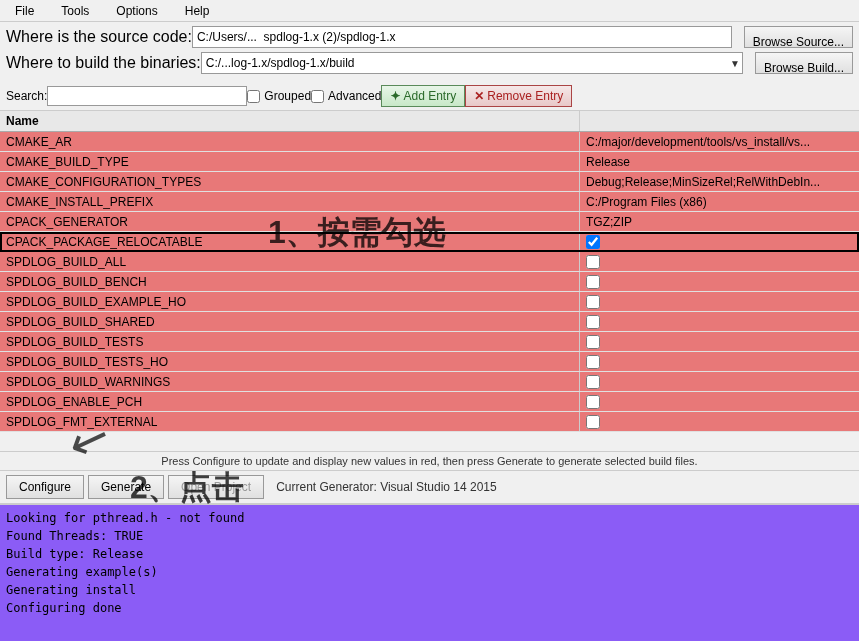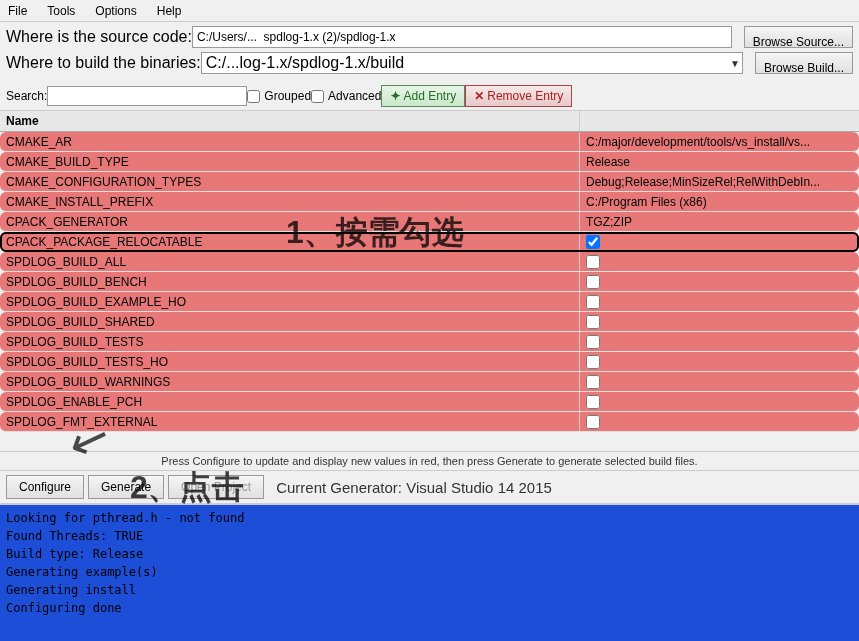--- a/index.html
+++ b/index.html
@@ -19,20 +19,21 @@
       display: flex;
       align-items: center;
       height: 22px;
       padding: 0 4px;
       gap: 12px;
     }
     .menubar-item {
       font-size: 12px;
       cursor: pointer;
       padding: 2px 4px;
+      margin-left: 7px;
     }
 
     
     .top-area {
       background: #f0f0f0;
       padding: 4px 6px;
     }
     .form-row {
       display: flex;
       align-items: center;
@@ -149,21 +150,21 @@
       flex: 1;
       padding: 3px 6px;
       font-weight: bold;
       font-size: 12px;
     }
     .table-row {
       display: flex;
       border-bottom: 1px solid #e0e0e0;
       min-height: 20px;
     }
-    .table-row.red-row { background: #e87878; border-radius: 6px; }
+    .table-row.red-row { background: #e87878; }
     .table-row.selected-border {
       outline: 2px solid #000;
       outline-offset: -2px;
     }
     .td-name {
       width: 580px;
       min-width: 580px;
       padding: 2px 6px;
       font-size: 12px;
       border-right: 1px solid #ccc;
@@ -221,28 +222,28 @@
       font-size: 12px;
       border: 1px solid #999;
       background: linear-gradient(to bottom, #f5f5f5, #e0e0e0);
       cursor: pointer;
     }
     .action-btn.disabled {
       color: #999;
       cursor: default;
     }
     .generator-label {
-      font-size: 15px;
+      font-size: 12px;
       margin-left: 8px;
       color: #333;
     }
 
     
     .log-area {
-      background: #1d4ed8;
+      background: #8b5cf6;
       border-top: 1px solid #ccc;
       flex: 1;
       overflow-y: auto;
       padding: 4px 6px;
       font-family: Consolas, monospace;
       font-size: 12px;
       position: relative;
     }
     .log-line { line-height: 18px; }
 
@@ -292,21 +293,21 @@
 
   <div class="top-area">
     <div class="form-row">
       <span class="form-label">Where is the source code:</span>
       <input class="form-input" type="text" value="C:/Users/...  spdlog-1.x (2)/spdlog-1.x" style="">
       <button class="browse-btn">Browse Source...</button>
     </div>
     <div class="form-row">
       <span class="form-label">Where to build the binaries:</span>
       <div class="form-input-combo">
-        <span style="font-size:16px;flex:1;overflow:hidden;white-space:nowrap;">C:/...log-1.x/spdlog-1.x/build</span>
+        <span style="font-size:12px;flex:1;overflow:hidden;white-space:nowrap;">C:/...log-1.x/spdlog-1.x/build</span>
         <span class="combo-arrow">▼</span>
       </div>
       <button class="browse-btn">Browse Build...</button>
     </div>
   </div>
 
   <div class="search-bar">
     <span class="search-label">Search:</span>
     <input class="search-input" type="text" style="">
     <div class="checkbox-group">
@@ -409,21 +410,21 @@
           </div>
           <div class="table-row red-row">
             <div class="td-name">SPDLOG_FMT_EXTERNAL</div>
             <div class="td-value">
               <input type="checkbox" class="td-checkbox" style="">
             </div>
           </div>
         </div>
     </div>
 
-    <div class="annotation" style="top: 100px; left: 286px; font-size:32px; color:rgba(0,0,0,0.75);">1、按需勾选</div>
+    <div class="annotation" style="top: 100px; left: 268px; font-size:32px; color:rgba(0,0,0,0.75);">1、按需勾选</div>
   </div>
 
   <div class="bottom-section">
 
     <div class="status-bar">
       <span>Press Configure to update and display new values in red, then press Generate to generate selected build files.</span>
     </div>
 
     <div class="buttons-row" style="position:relative;">
       <button class="action-btn">Configure</button>

